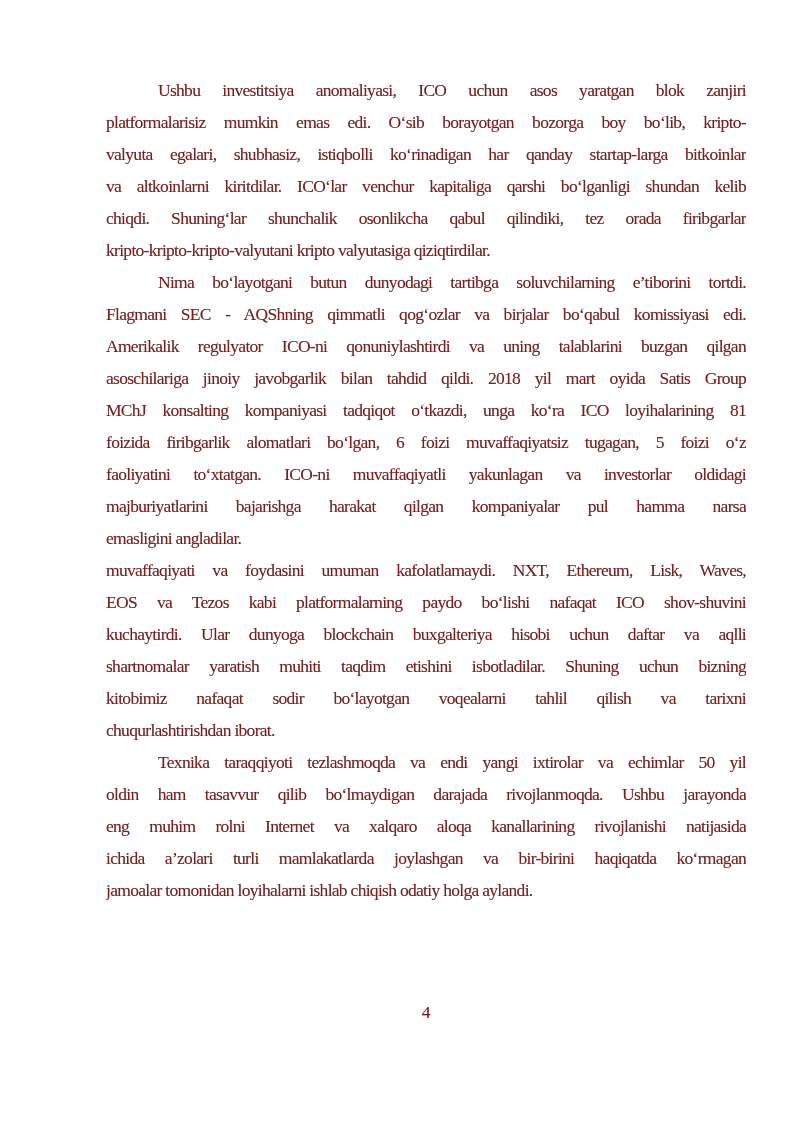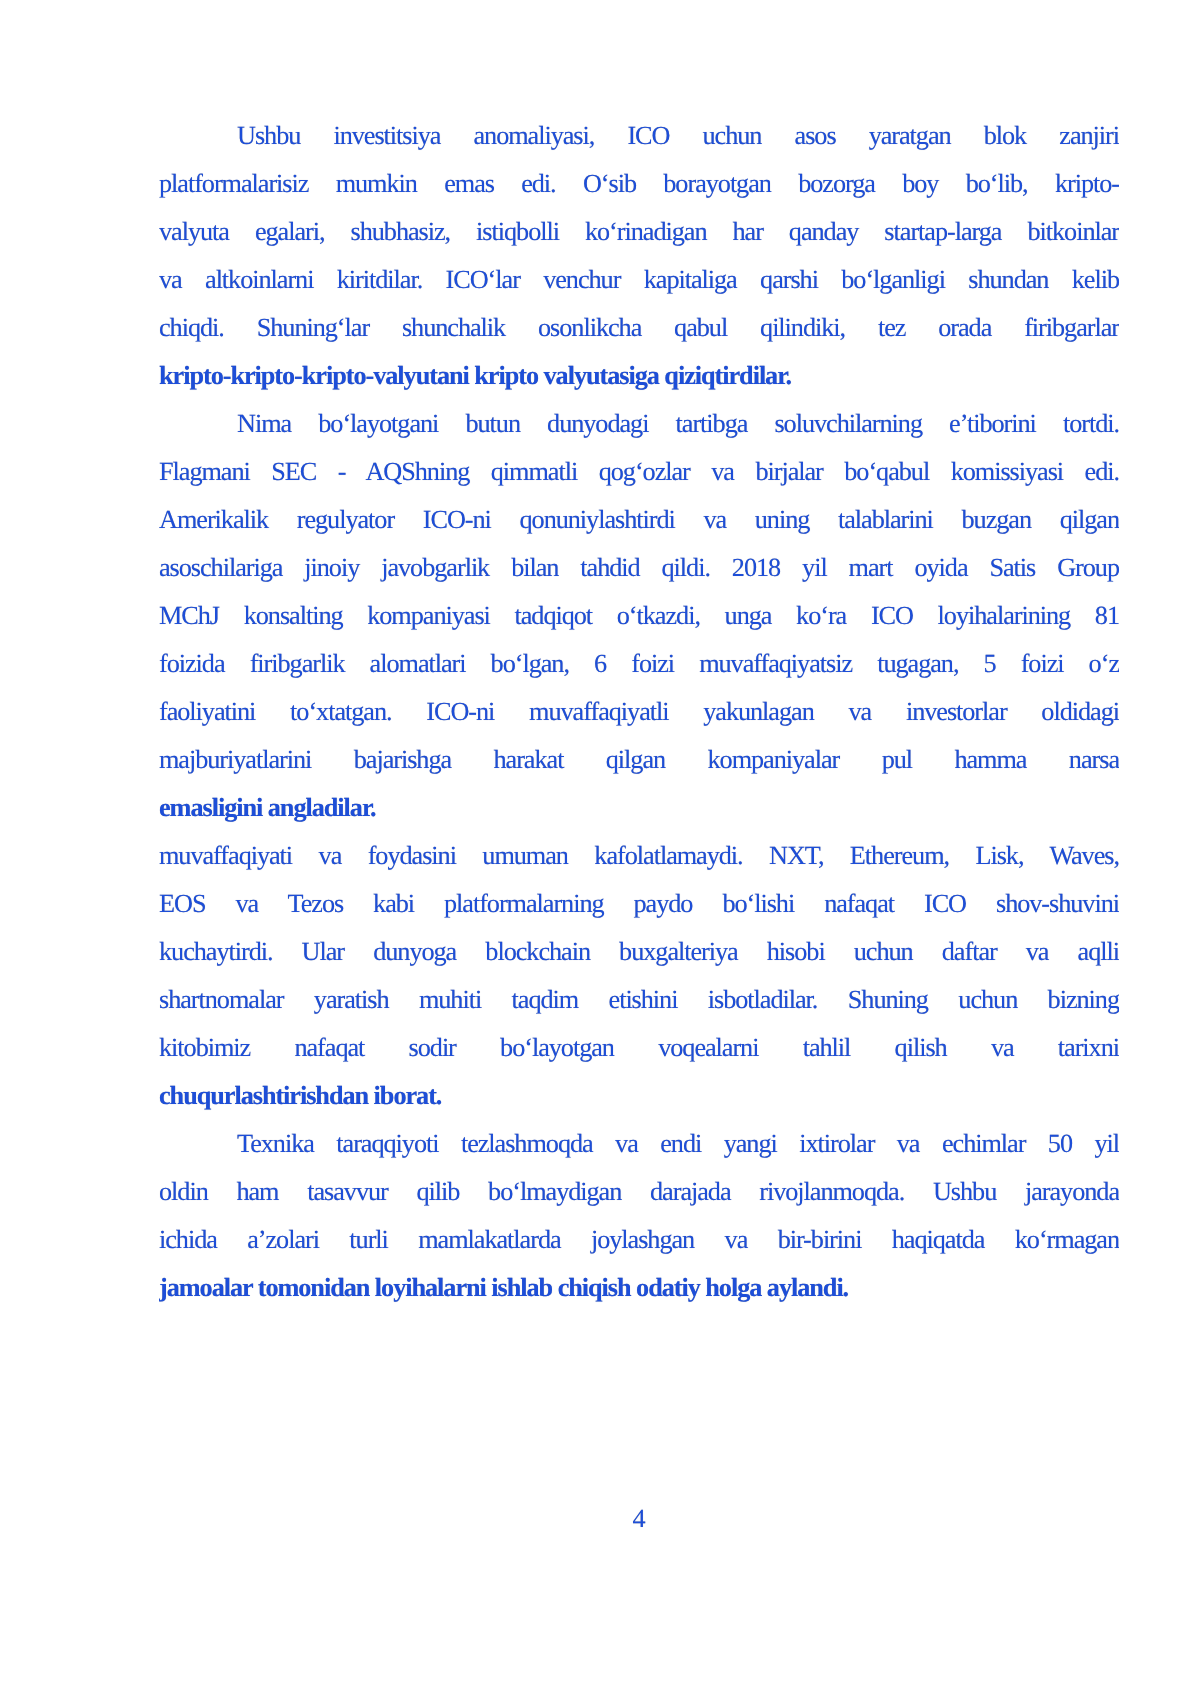--- a/index.html
+++ b/index.html
@@ -7,21 +7,21 @@
     padding: 0;
     background: #ffffff;
   }
   .page {
     position: relative;
     width: 800px;
     height: 1131px;
     background: #ffffff;
     overflow: hidden;
     font-family: "Liberation Serif", "DejaVu Serif", serif;
-    color: #1d4ed8;
+    color: #7f1d1d;
   }
   .textblock {
     position: absolute;
     left: 106px;
     top: 74px;
     width: 640px;
   }
   .line {
     height: 32px;
     line-height: 32px;
@@ -31,21 +31,20 @@
     text-align-last: justify;
     overflow: hidden;
     text-shadow: 0 0 0.5px rgba(0,0,0,0.35);
   }
   .line.first {
     padding-left: 52px;
   }
   .line.lastline {
     text-align: left;
     text-align-last: left;
-    font-weight: bold;
   }
   .pageno {
     position: absolute;
     top: 996px;
     left: 106px;
     width: 640px;
     height: 32px;
     line-height: 32px;
     text-align: center;
     font-size: 17.5px;
@@ -73,17 +72,18 @@
       <div class="line">majburiyatlarini bajarishga harakat qilgan kompaniyalar pul hamma narsa</div>
       <div class="line lastline">emasligini angladilar.</div>
       <div class="line">muvaffaqiyati va foydasini umuman kafolatlamaydi. NXT, Ethereum, Lisk, Waves,</div>
       <div class="line">EOS va Tezos kabi platformalarning paydo bo‘lishi nafaqat ICO shov-shuvini</div>
       <div class="line">kuchaytirdi. Ular dunyoga blockchain buxgalteriya hisobi uchun daftar va aqlli</div>
       <div class="line">shartnomalar yaratish muhiti taqdim etishini isbotladilar. Shuning uchun bizning</div>
       <div class="line">kitobimiz nafaqat sodir bo‘layotgan voqealarni tahlil qilish va tarixni</div>
       <div class="line lastline">chuqurlashtirishdan iborat.</div>
       <div class="line first">Texnika taraqqiyoti tezlashmoqda va endi yangi ixtirolar va echimlar 50 yil</div>
       <div class="line">oldin ham tasavvur qilib bo‘lmaydigan darajada rivojlanmoqda. Ushbu jarayonda</div>
+      <div class="line">eng muhim rolni Internet va xalqaro aloqa kanallarining rivojlanishi natijasida</div>
       <div class="line">ichida a’zolari turli mamlakatlarda joylashgan va bir-birini haqiqatda ko‘rmagan</div>
       <div class="line lastline">jamoalar tomonidan loyihalarni ishlab chiqish odatiy holga aylandi.</div>
     </div>
   <div class="pageno">4</div>
 </div>
 
 </body></html>

